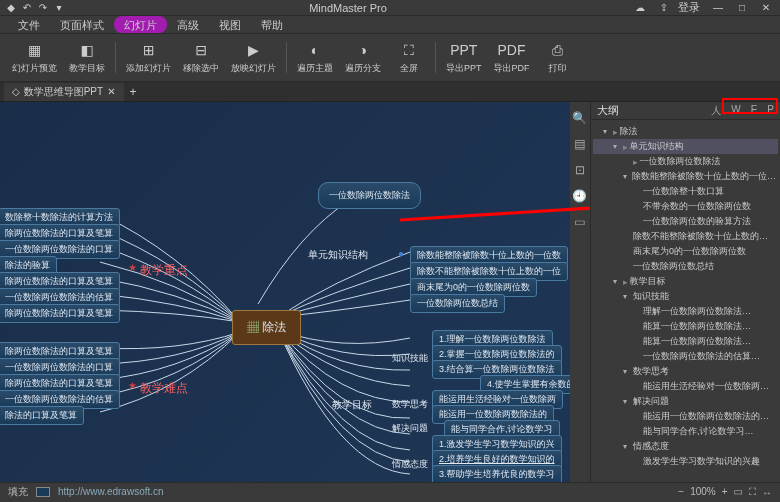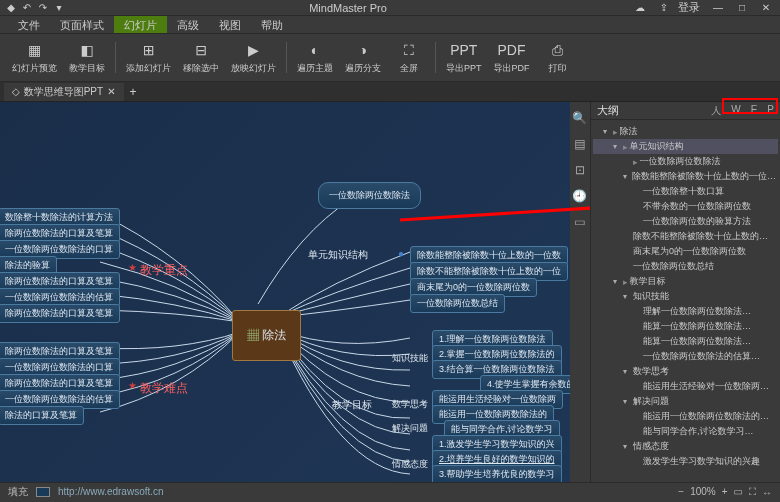--- a/index.html
+++ b/index.html
@@ -6,34 +6,34 @@
 body { background:#3a3a3a; width:780px; height:502px; overflow:hidden; color:#ccc; font-size:11px; }
 .topbar { height:16px; background:#3a3a3a; display:flex; align-items:center; padding:0 4px; justify-content:space-between; border-bottom:1px solid #2a2a2a; }
 .topbar-left { display:flex; gap:2px; align-items:center; }
 .qat-btn { width:14px; height:14px; display:flex; align-items:center; justify-content:center; color:#ccc; font-size:10px; cursor:pointer; }
 .app-title { font-size:11px; color:#ccc; }
 .topbar-right { display:flex; gap:4px; align-items:center; }
 .win-btn { width:20px; height:14px; display:flex; align-items:center; justify-content:center; color:#ccc; font-size:10px; cursor:pointer; }
 .login { font-size:11px; color:#ccc; margin-right:4px; }
 .menubar { height:18px; background:#3a3a3a; display:flex; padding:0 8px; border-bottom:1px solid #2a2a2a; }
 .menu-item { padding:2px 10px; font-size:11px; color:#ccc; cursor:pointer; }
-.menu-item.active { background:#4d7c0f; }
+.menu-item.active { background:#a21caf;border-radius:8px; }
 .ribbon { height:48px; background:#3a3a3a; display:flex; padding:4px 8px; gap:4px; border-bottom:1px solid #2a2a2a; }
 .ribbon-btn { display:flex; flex-direction:column; align-items:center; justify-content:center; padding:2px 4px; cursor:pointer; min-width:40px; }
 .ribbon-icon { width:20px; height:20px; display:flex; align-items:center; justify-content:center; color:#ccc; font-size:14px; }
 .ribbon-label { font-size:9px; color:#ccc; margin-top:2px; white-space:nowrap; }
 .ribbon-sep { width:1px; background:#555; margin:4px 2px; }
 .tabbar { height:20px; background:#2f2f2f; display:flex; align-items:center; padding:0 4px; border-bottom:1px solid #222; }
 .doc-tab { display:flex; align-items:center; padding:2px 8px; background:#3a3a3a; font-size:10px; color:#ccc; gap:4px; }
 .close-x { cursor:pointer; font-size:10px; }
 .plus-tab { padding:0 6px; cursor:pointer; font-size:12px; }
 .main { display:flex; height:380px; background:#1a2940; }
 .canvas { flex:1; position:relative; background:linear-gradient(135deg,#1a2e4a 0%,#1e3655 100%); overflow:hidden; }
 .node { position:absolute; background:linear-gradient(#2a4a6a,#1a3a5a); border:1px solid #4a7aa0; border-radius:3px; padding:2px 6px; font-size:9px; color:#e0e8f0; white-space:nowrap; }
-.node.center { background:#5a3818; border-color:#a07840; padding:16px 14px; font-size:12px; }
+.node.center { background:#5a3818; border-color:#a07840; padding:8px 14px; font-size:12px; }
 .node.bubble { border-radius:10px; padding:6px 10px; }
 .branch-label { position:absolute; font-size:10px; color:#e0e8f0; }
 .star { position:absolute; color:#d04040; font-size:10px; }
 .star.blue { color:#4080d0; }
 .red-label { position:absolute; font-size:12px; color:#ff6060; }
 .panel { width:190px; background:#3a3a3a; display:flex; flex-direction:column; border-left:1px solid #2a2a2a; }
 .panel-header { height:18px; display:flex; align-items:center; justify-content:space-between; padding:0 6px; font-size:11px; color:#ddd; border-bottom:1px solid #2a2a2a; }
 .panel-header-right { display:flex; gap:10px; }
 .panel-icon { color:#aaa; font-size:10px; cursor:pointer; }
 .panel-sidebar-strip { position:absolute; right:190px; top:102px; width:20px; display:flex; flex-direction:column; gap:10px; padding-top:8px; background:#3a3a3a; height:380px; align-items:center; }

